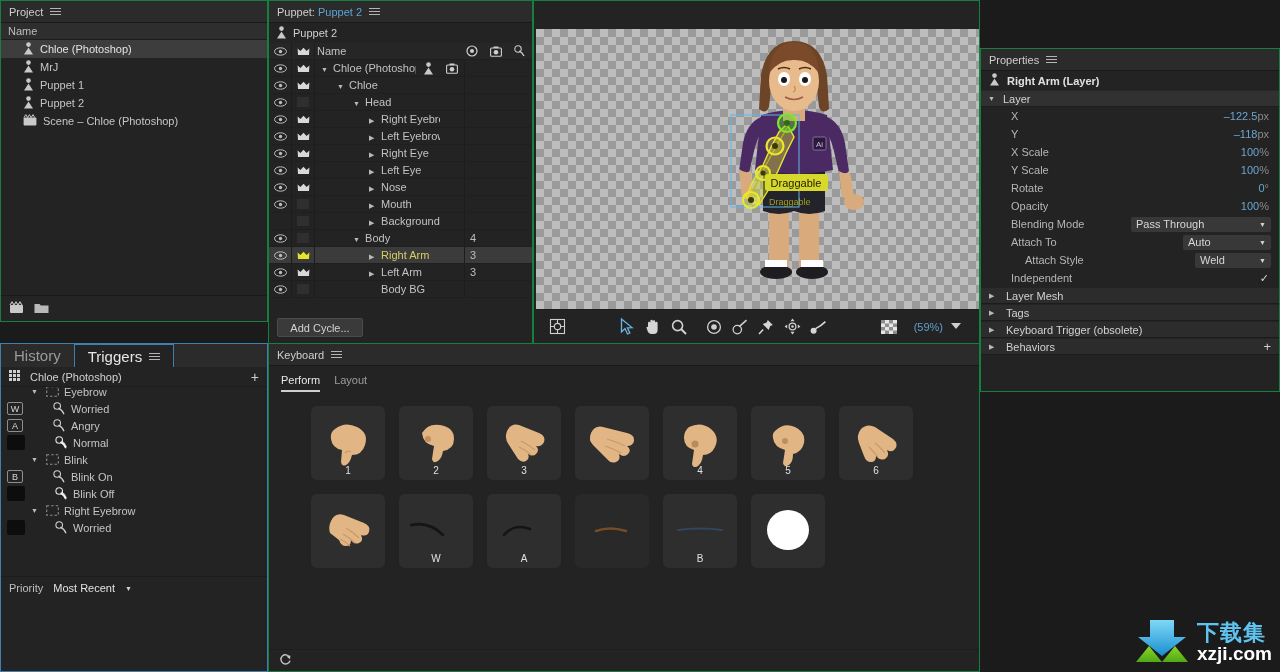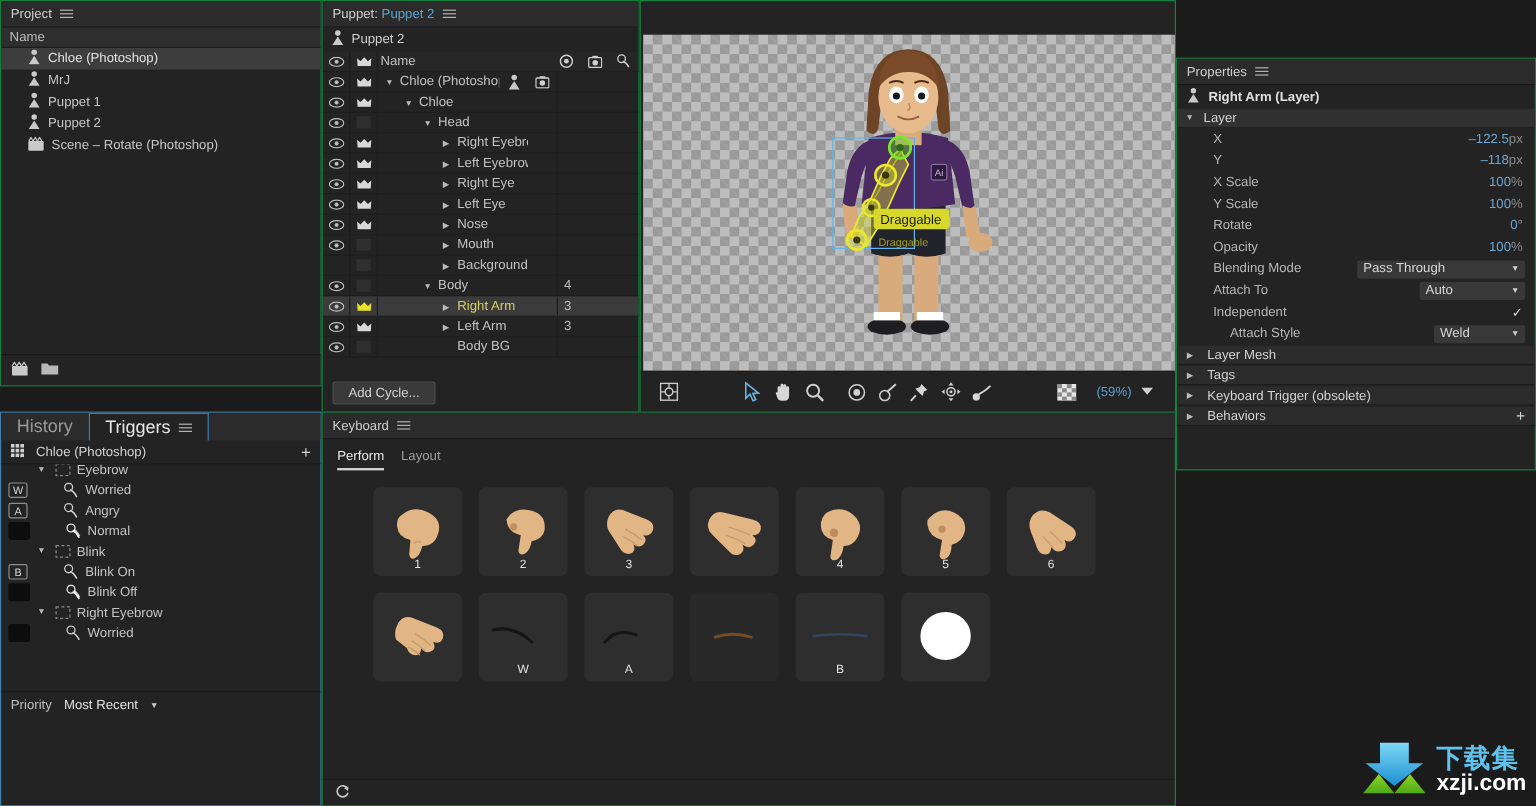--- a/index.html
+++ b/index.html
@@ -74,21 +74,21 @@
     color: #d2d2d2; font-size: 11px; display: flex; align-items: center;
     justify-content: center;
   }
 
   
   #canvas { left: 533px; top: 0; width: 447px; height: 344px; background: #232323; }
   #stage { position: absolute; left: 2px; top: 28px; width: 443px; height: 282px; overflow: hidden;
            background-image:
              linear-gradient(45deg, #9a9a9a 25%, transparent 25%, transparent 75%, #9a9a9a 75%),
              linear-gradient(45deg, #9a9a9a 25%, transparent 25%, transparent 75%, #9a9a9a 75%);
-           background-size: 16px 16px; background-position: 0 0, 8px 8px; background-color: #bdbdbd; }
+           background-size: 16px 16px; background-position: 0 0, 8px 8px; background-color: #bdbdbd; padding-left: 37px; }
   #cantools {
     position: absolute; left: 0; bottom: 0; width: 100%; height: 34px;
     background: #232323; display: flex; align-items: center; padding: 0 10px;
     border-top: 1px solid #1c1c1c;
   }
   .tool { width: 26px; height: 24px; display: flex; align-items: center; justify-content: center; }
   .zoomlabel { color: #5f9fcd; font-size: 11px; }
 
   
   #props { left: 980px; top: 0; width: 300px; height: 344px; background: #232323; margin-top: 48px; }
@@ -211,21 +211,21 @@
               <circle cx="5.5" cy="2.6" r="2.3" fill="#c9c9c9"></circle>
               <path d="M5.5 5.4 L10 12.5 H1 Z" fill="#c9c9c9"></path>
             </svg></span>
           <span>Puppet 2</span>
         </div>
         <div class="proj-row">
           <span><svg width="14" height="12" viewBox="0 0 14 12">
               <rect x="0.6" y="3.6" width="12.8" height="8" rx="1" fill="#c9c9c9"></rect>
               <path d="M1 3.6 L2.8 0.6 L4.6 3.6 M4.6 3.6 L6.4 0.6 L8.2 3.6 M8.2 3.6 L10 0.6 L11.8 3.6" stroke="#c9c9c9" stroke-width="1" fill="none"></path>
             </svg></span>
-          <span>Scene – Rotate (Photoshop)</span>
+          <span>Scene – Chloe (Photoshop)</span>
         </div>
       </div>
     <div class="proj-footer">
       <span>
         <svg width="15" height="13" viewBox="0 0 15 13">
             <rect x="1" y="4" width="13" height="8" rx="1" fill="#c9c9c9"></rect>
             <path d="M1 4 L3 1 L5 4 M5 4 L7 1 L9 4 M9 4 L11 1 L13 4" stroke="#c9c9c9" stroke-width="1.1" fill="none"></path>
           </svg>
       </span>
       <span>
@@ -720,30 +720,30 @@
       </span>
     </div>
     <div class="prop-row">
       <span class="prop-label">Attach To</span>
       <span class="prop-sel auto">
         <span>Auto</span>
         <span class="caret">▼</span>
       </span>
     </div>
     <div class="prop-row">
-      <span class="prop-label">Independent</span>
-      <span style="flex:1"></span>
-      <span class="check">✓</span>
-    </div>
-    <div class="prop-row">
       <span class="prop-label indent2">Attach Style</span>
       <span class="prop-sel weld">
         <span>Weld</span>
         <span class="caret">▼</span>
       </span>
+    </div>
+    <div class="prop-row">
+      <span class="prop-label">Independent</span>
+      <span style="flex:1"></span>
+      <span class="check">✓</span>
     </div>
     <div id="prop-sections">
         <div class="collapse-row">
           <span class="tri">▶</span>
           <span>Layer Mesh</span>
         </div>
         <div class="collapse-row">
           <span class="tri">▶</span>
           <span>Tags</span>
         </div>

